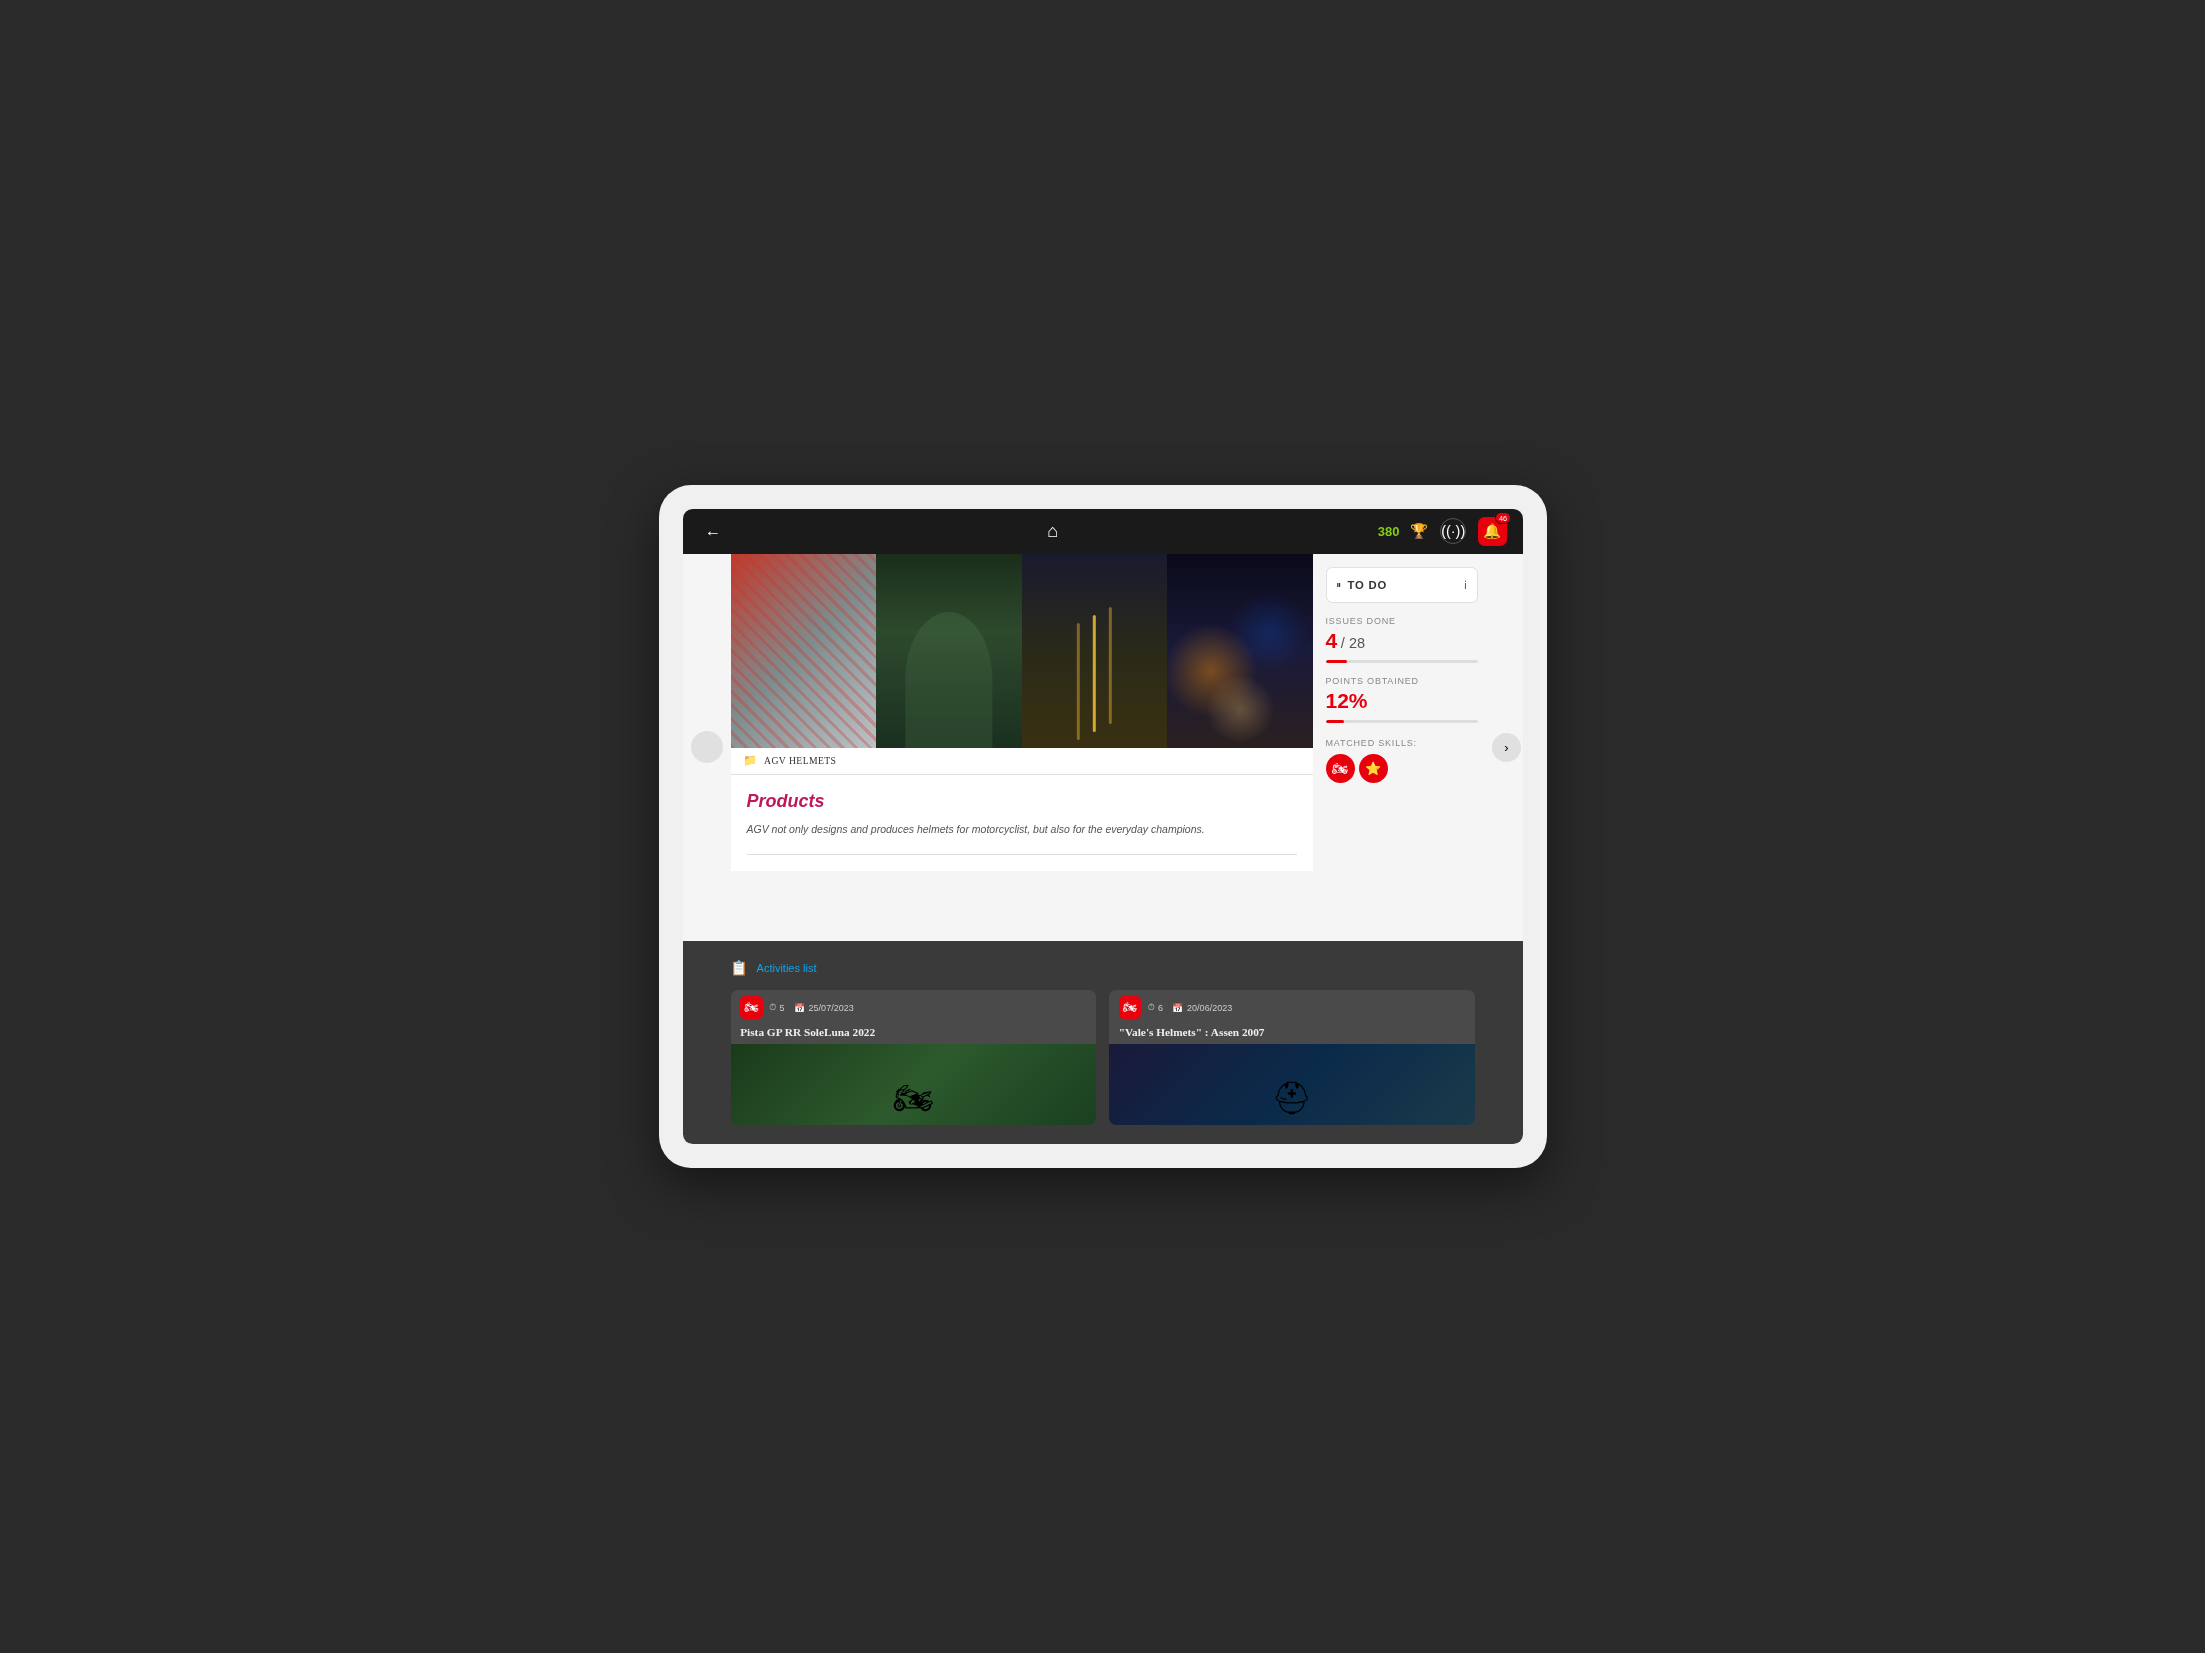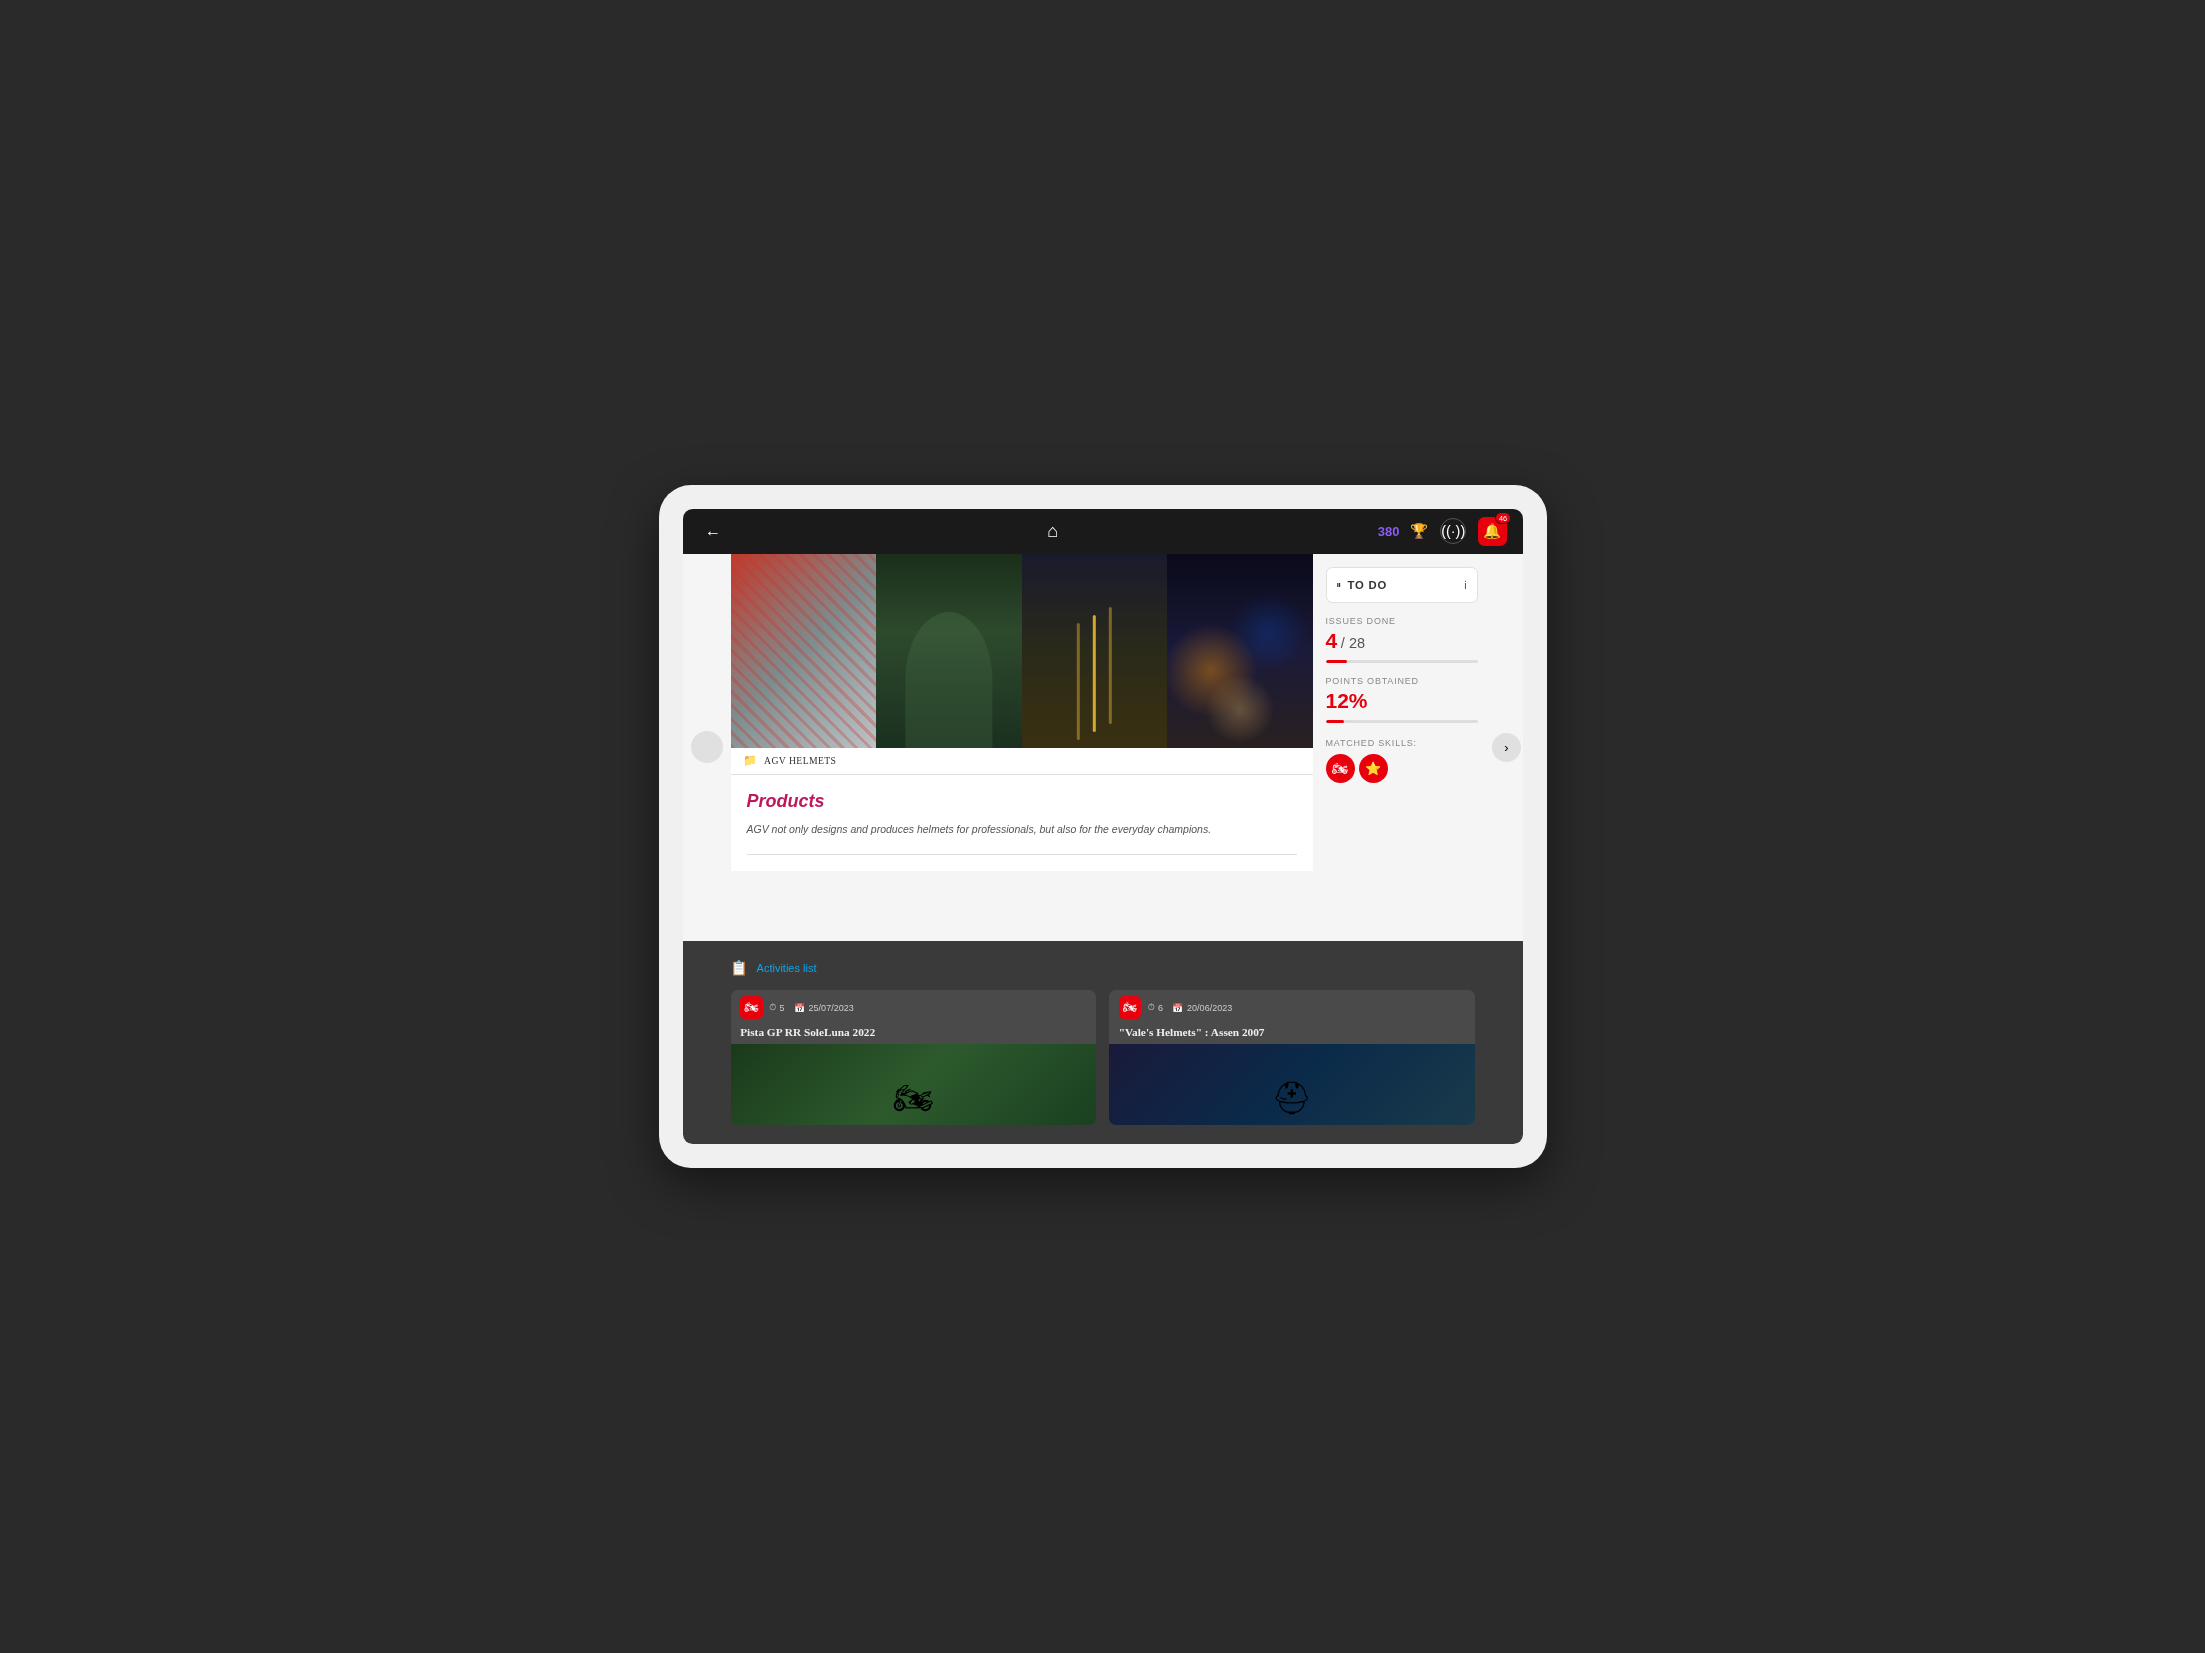--- a/index.html
+++ b/index.html
@@ -62,21 +62,21 @@
       font-size: 18px;
     }
 
     .navbar-right {
       display: flex;
       align-items: center;
       gap: 11.3px;
     }
 
     .nav-score {
-      color: #8b5cf6;
+      color: #84cc16;
       font-weight: bold;
       font-size: 13px;
     }
 
     .nav-trophy-icon {
       color: #fff;
       font-size: 14.5px;
     }
 
     .nav-wifi-icon {
@@ -582,21 +582,21 @@
           <div class="gallery-img gallery-img-4"></div>
         </div>
 
         <div class="category-bar">
           <span class="folder-icon">📁</span>
           <span class="category-label">AGV HELMETS</span>
         </div>
 
         <div class="products-section">
           <div class="products-title">Products</div>
-          <p class="products-description">AGV not only designs and produces helmets for professionals, but also for the everyday champions.</p>
+          <p class="products-description">AGV not only designs and produces helmets for motorcyclist, but also for the everyday champions.</p>
           <hr class="products-divider">
         </div>
       </div>
 
       <div class="right-sidebar">
 
         <div class="todo-card">
           <div class="todo-card-left">
             <span class="pause-icon">⏸</span>
             <span class="todo-label">TO DO</span>

